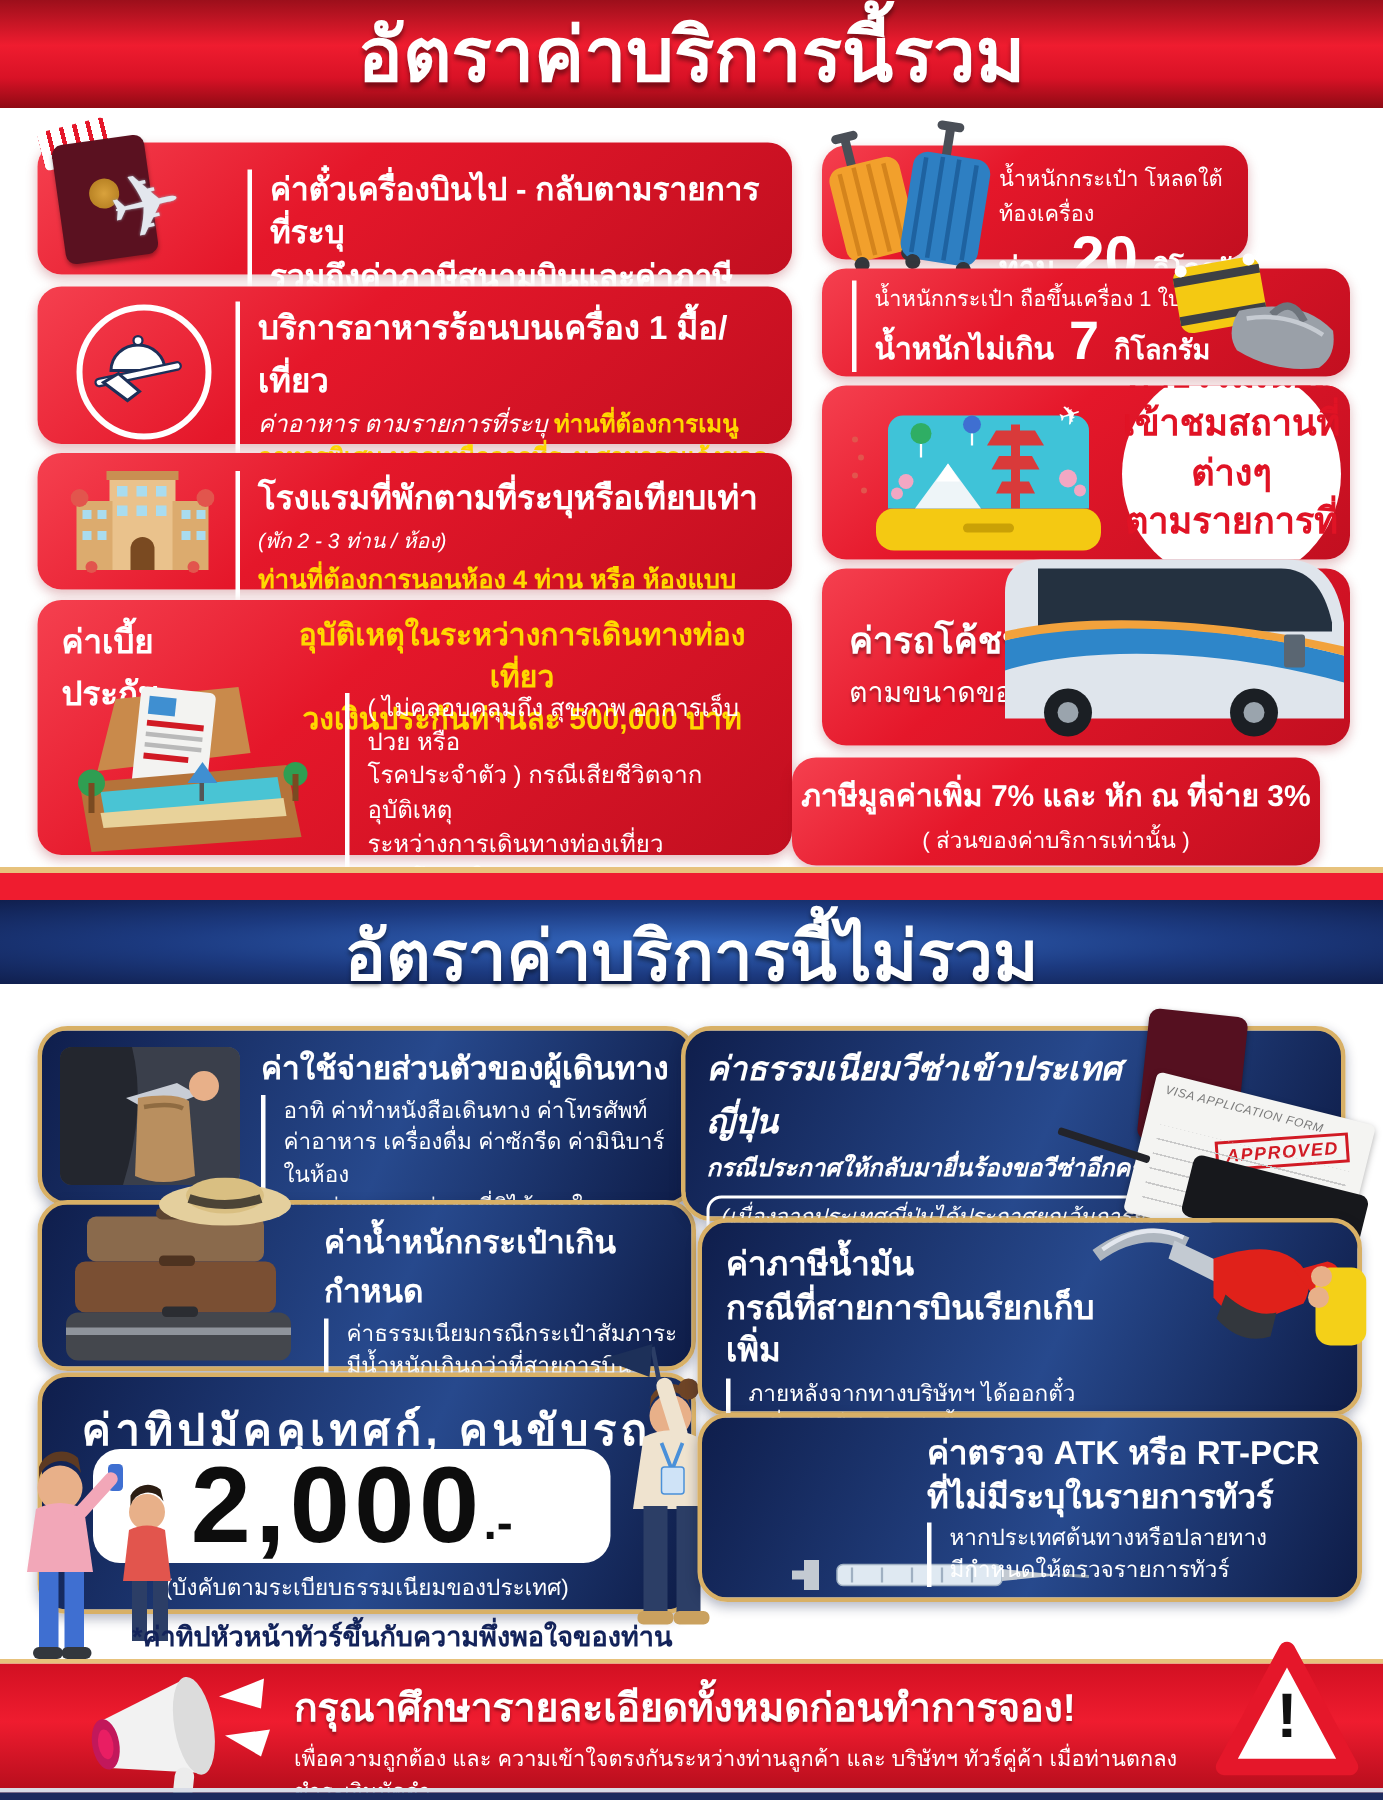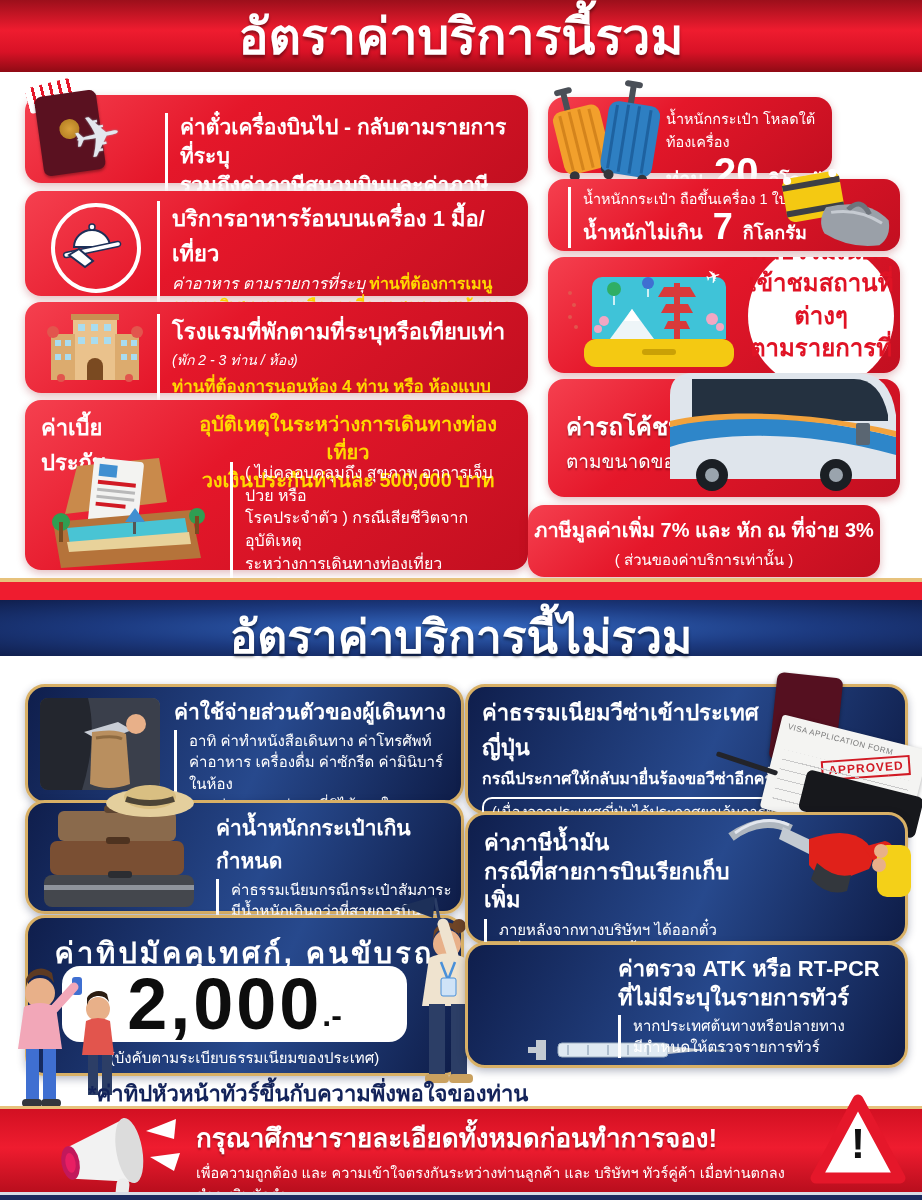--- a/index.html
+++ b/index.html
@@ -76,24 +76,24 @@
   .pers-text{left:146px;top:8px;right:8px;}
   .card-exc{left:25px;top:800px;width:433px;height:108px;}
   .exc-text{left:188px;top:8px;right:6px;}
   .card-tips{left:25px;top:915px;width:433px;height:155px;}
   .tips-title{left:0;top:12px;width:100%;text-align:center;font-size:29px;font-weight:bold;color:#fff;letter-spacing:3px;}
   .tips-box{left:34px;top:48px;right:54px;height:76px;background:#fff;border-radius:18px;
     display:flex;align-items:center;justify-content:center;}
   .tips-amt{font-size:72px;font-weight:bold;color:#0d0d0d;letter-spacing:3px;line-height:1;}
   .tips-suf{font-size:32px;font-weight:bold;color:#0d0d0d;align-self:flex-end;margin-bottom:8px;}
   .tips-note{left:0;top:128px;width:100%;text-align:center;font-size:15px;color:#fff;}
-  .tips-footnote{left:88px;top:1076px;font-size:22px;font-weight:bold;color:#13235a;}
-
-  
-  .card-visa{left:465px;top:684px;width:437px;height:124px;}
+  .tips-footnote{left:88px;top:1076px;font-size:18px;font-weight:bold;color:#13235a;}
+
+  
+  .card-visa{left:454px;top:684px;width:437px;height:124px;font-style:italic;}
   .visa-text{left:14px;top:8px;width:300px;}
   .visa-sub{font-size:16px;font-weight:bold;color:#fff;margin-top:1px;}
   .visa-box{margin-top:6px;border:2px solid #fff;border-radius:10px;padding:4px 8px;
     font-size:14.5px;color:#fff;line-height:1.35;width:330px;}
   .card-fuel{left:465px;top:812px;width:437px;height:126px;}
   .fuel-text{left:16px;top:14px;width:280px;}
   .fuel-title{font-size:22px;font-weight:bold;color:#fff;line-height:1.3;}
   .card-atk{left:465px;top:942px;width:437px;height:120px;}
   .atk-text{left:150px;top:10px;right:8px;}
   .atk-title{font-size:22px;font-weight:bold;color:#fff;line-height:1.3;}

